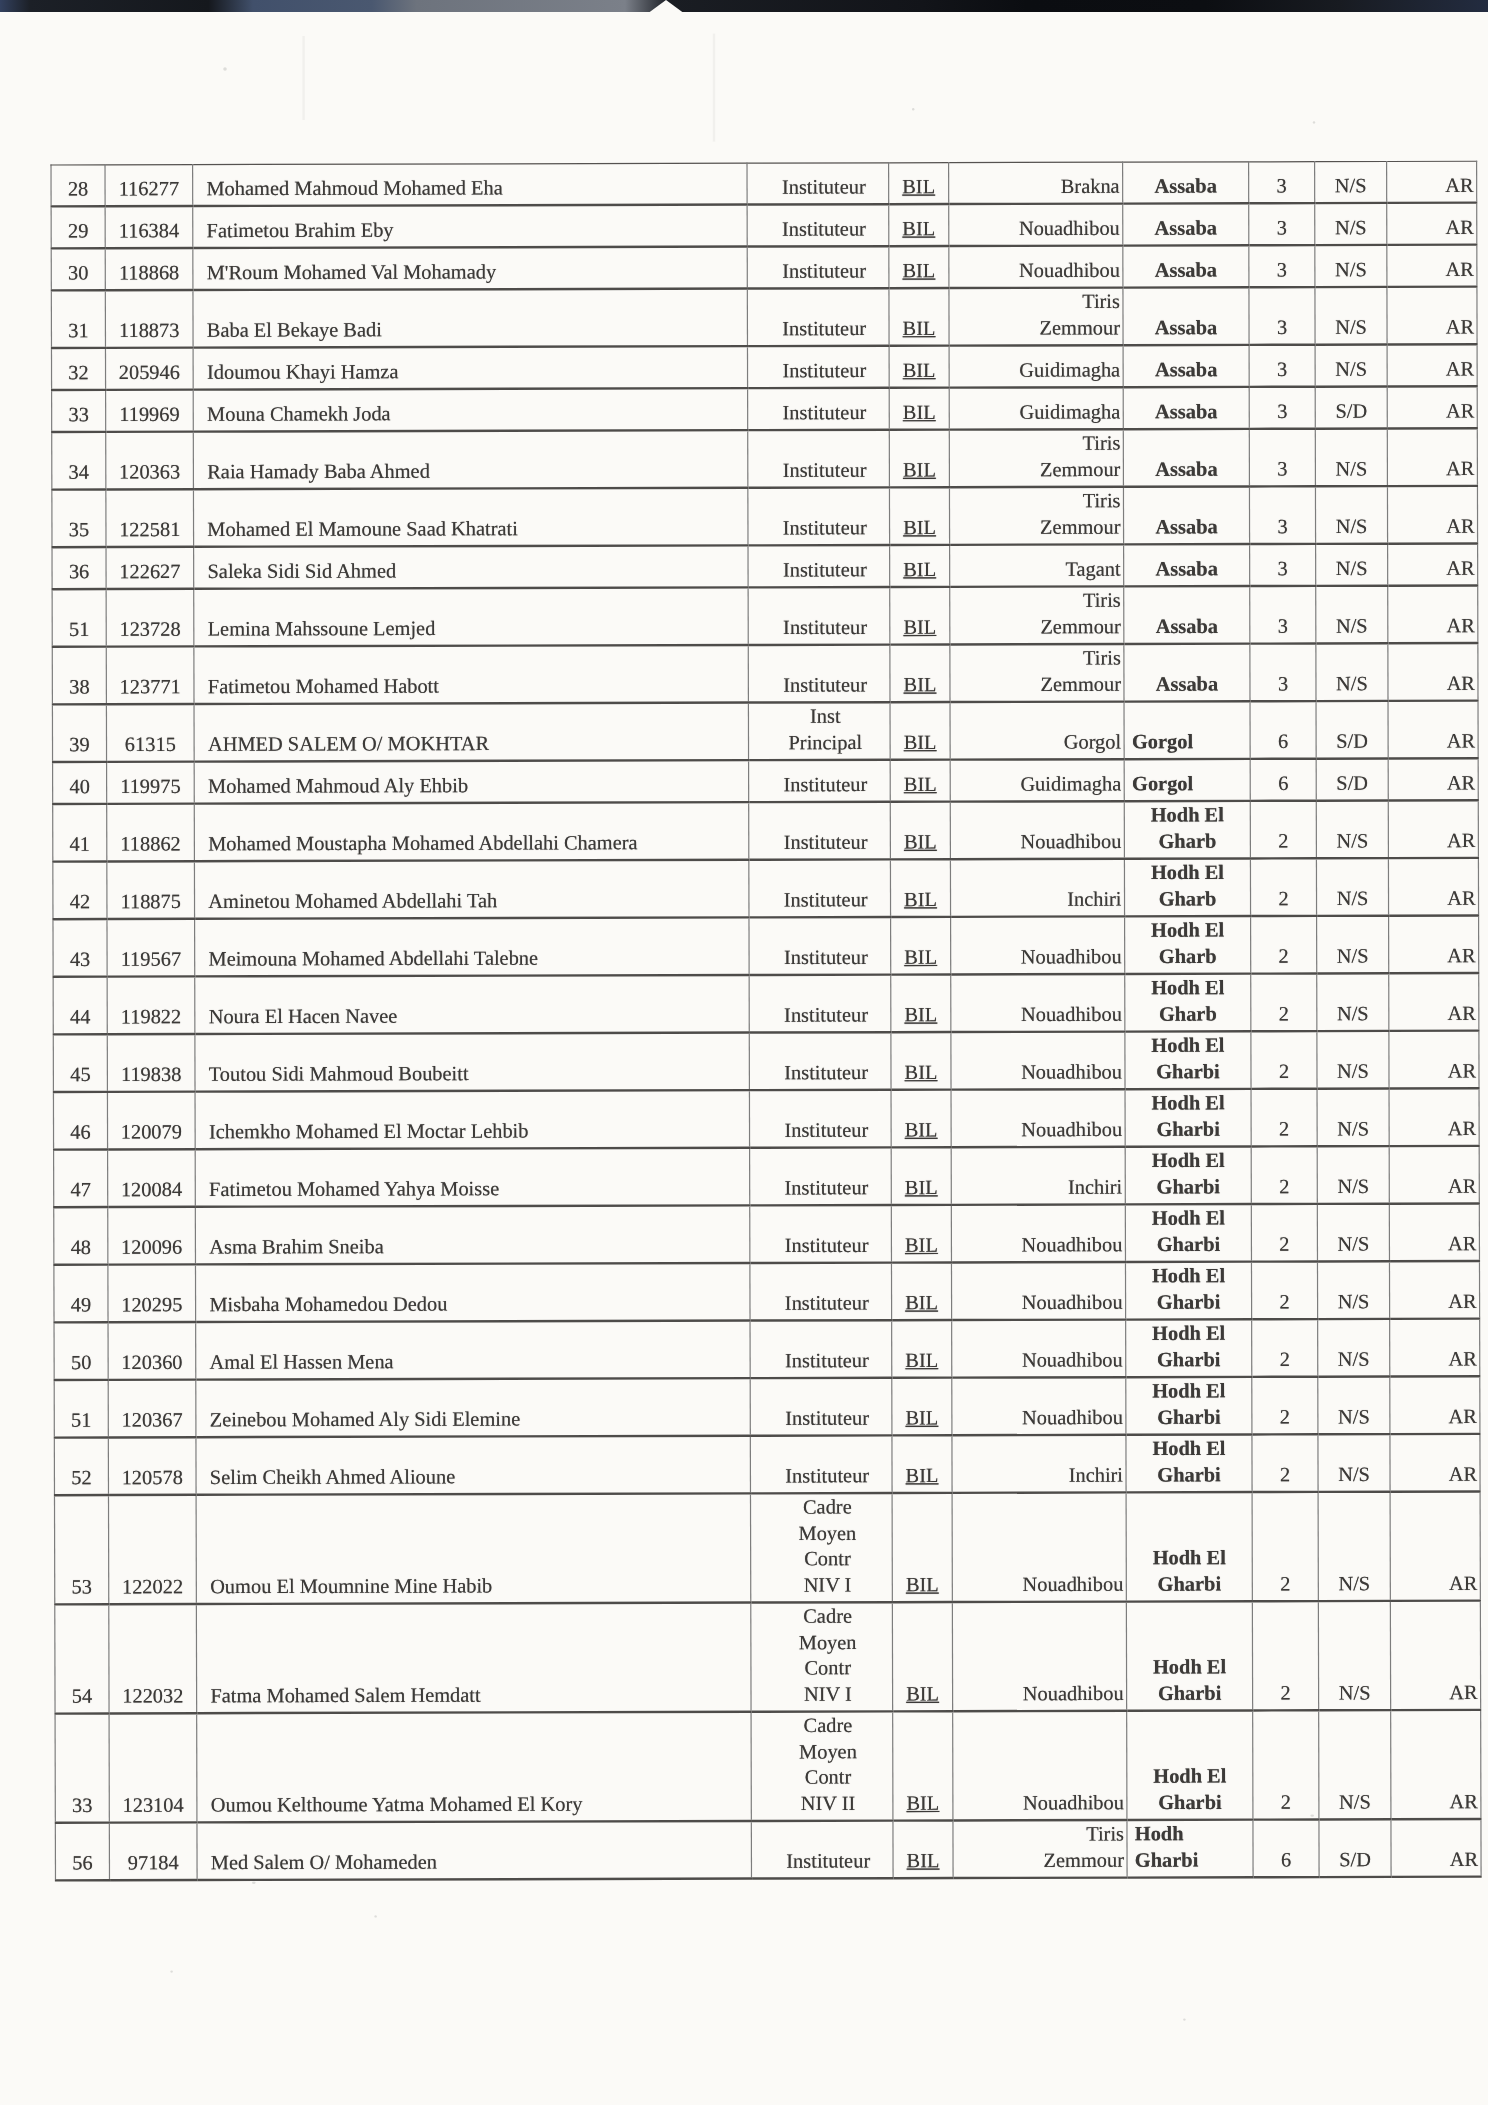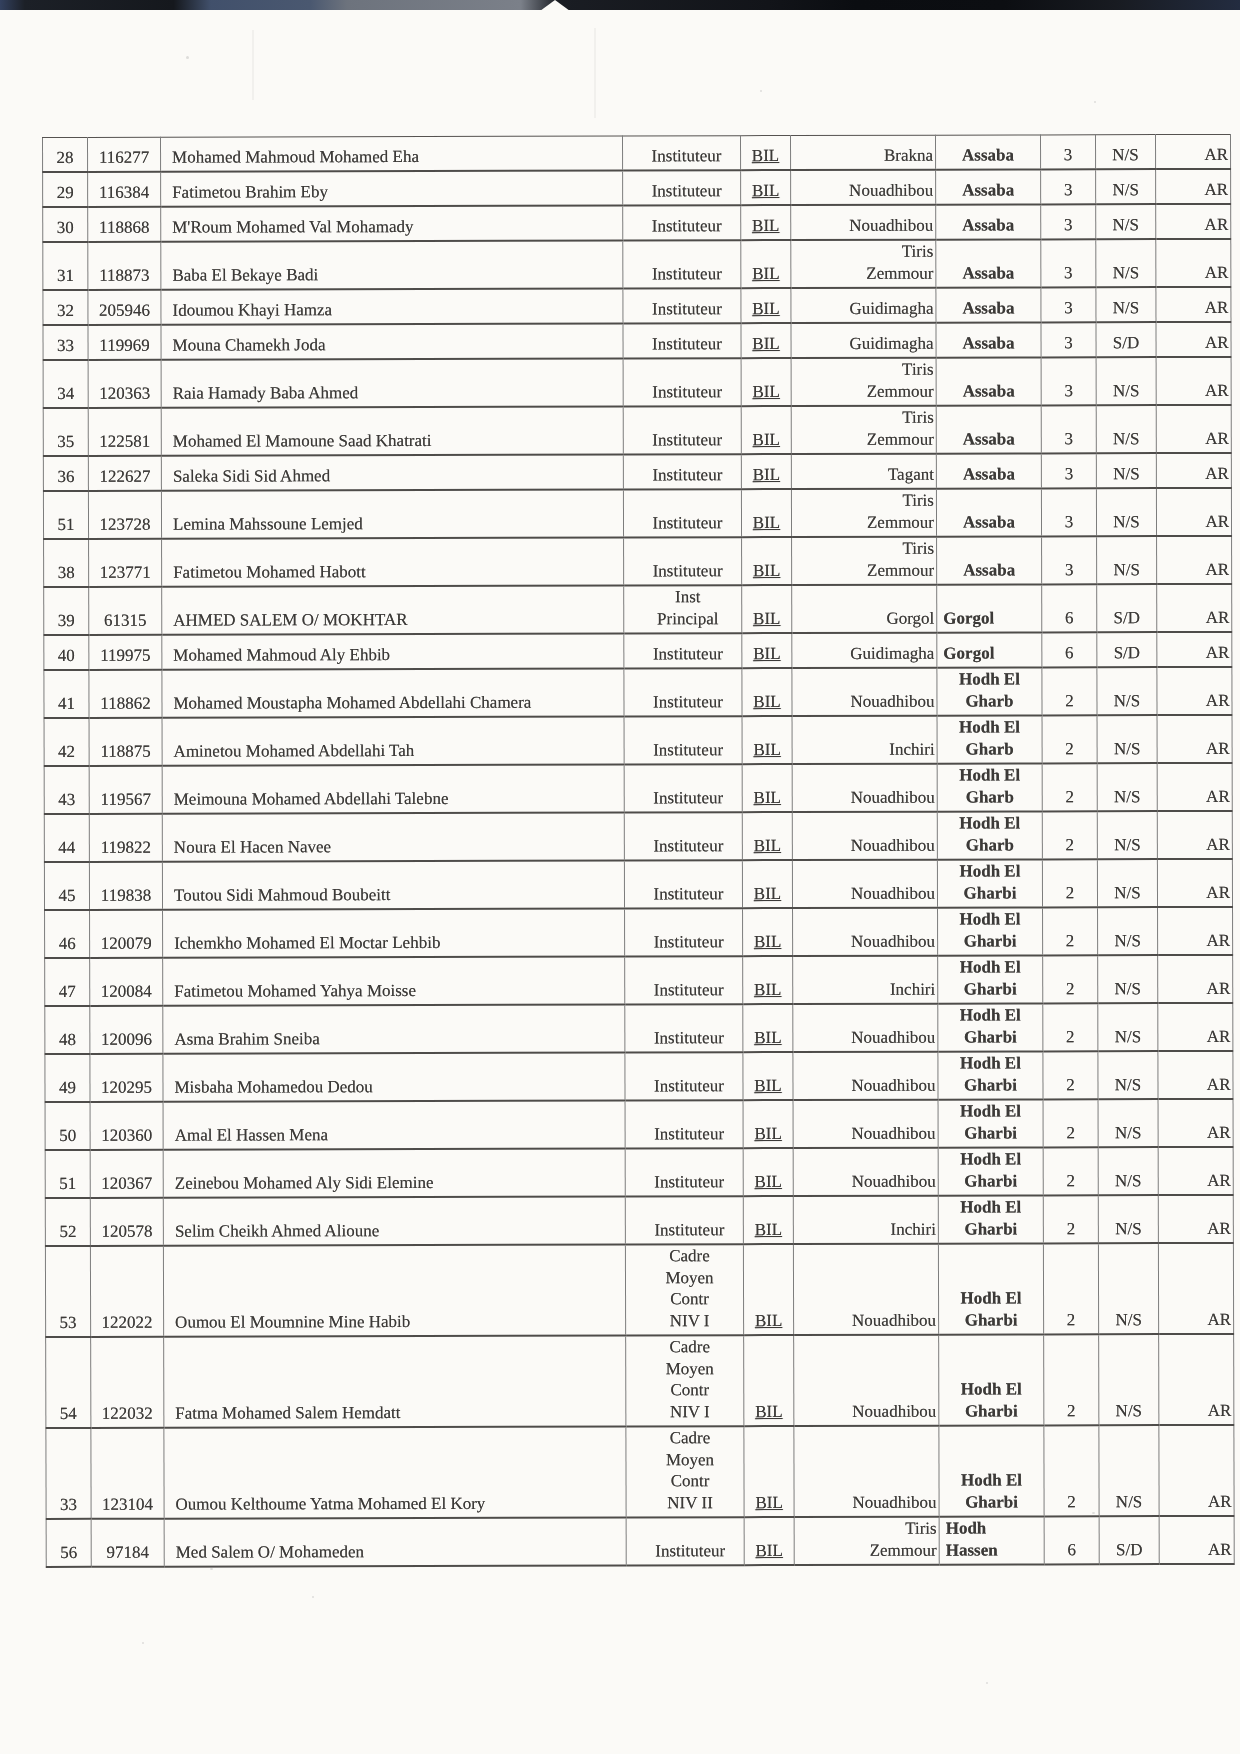--- a/index.html
+++ b/index.html
@@ -467,20 +467,20 @@
         </tr>
         <tr>
           <td class="c-no">56</td>
           <td class="c-id">97184</td>
           <td class="c-name">Med Salem O/ Mohameden</td>
           <td class="c-position">Instituteur</td>
           <td class="c-diploma">BIL</td>
           <td class="c-location">Tiris
 Zemmour</td>
           <td class="c-region left">Hodh
-Hassen</td>
+Gharbi</td>
           <td class="c-count">6</td>
           <td class="c-status">S/D</td>
           <td class="c-lang">AR</td>
         </tr>
       </tbody>
   </table>
 </div>
 
 </body></html>

